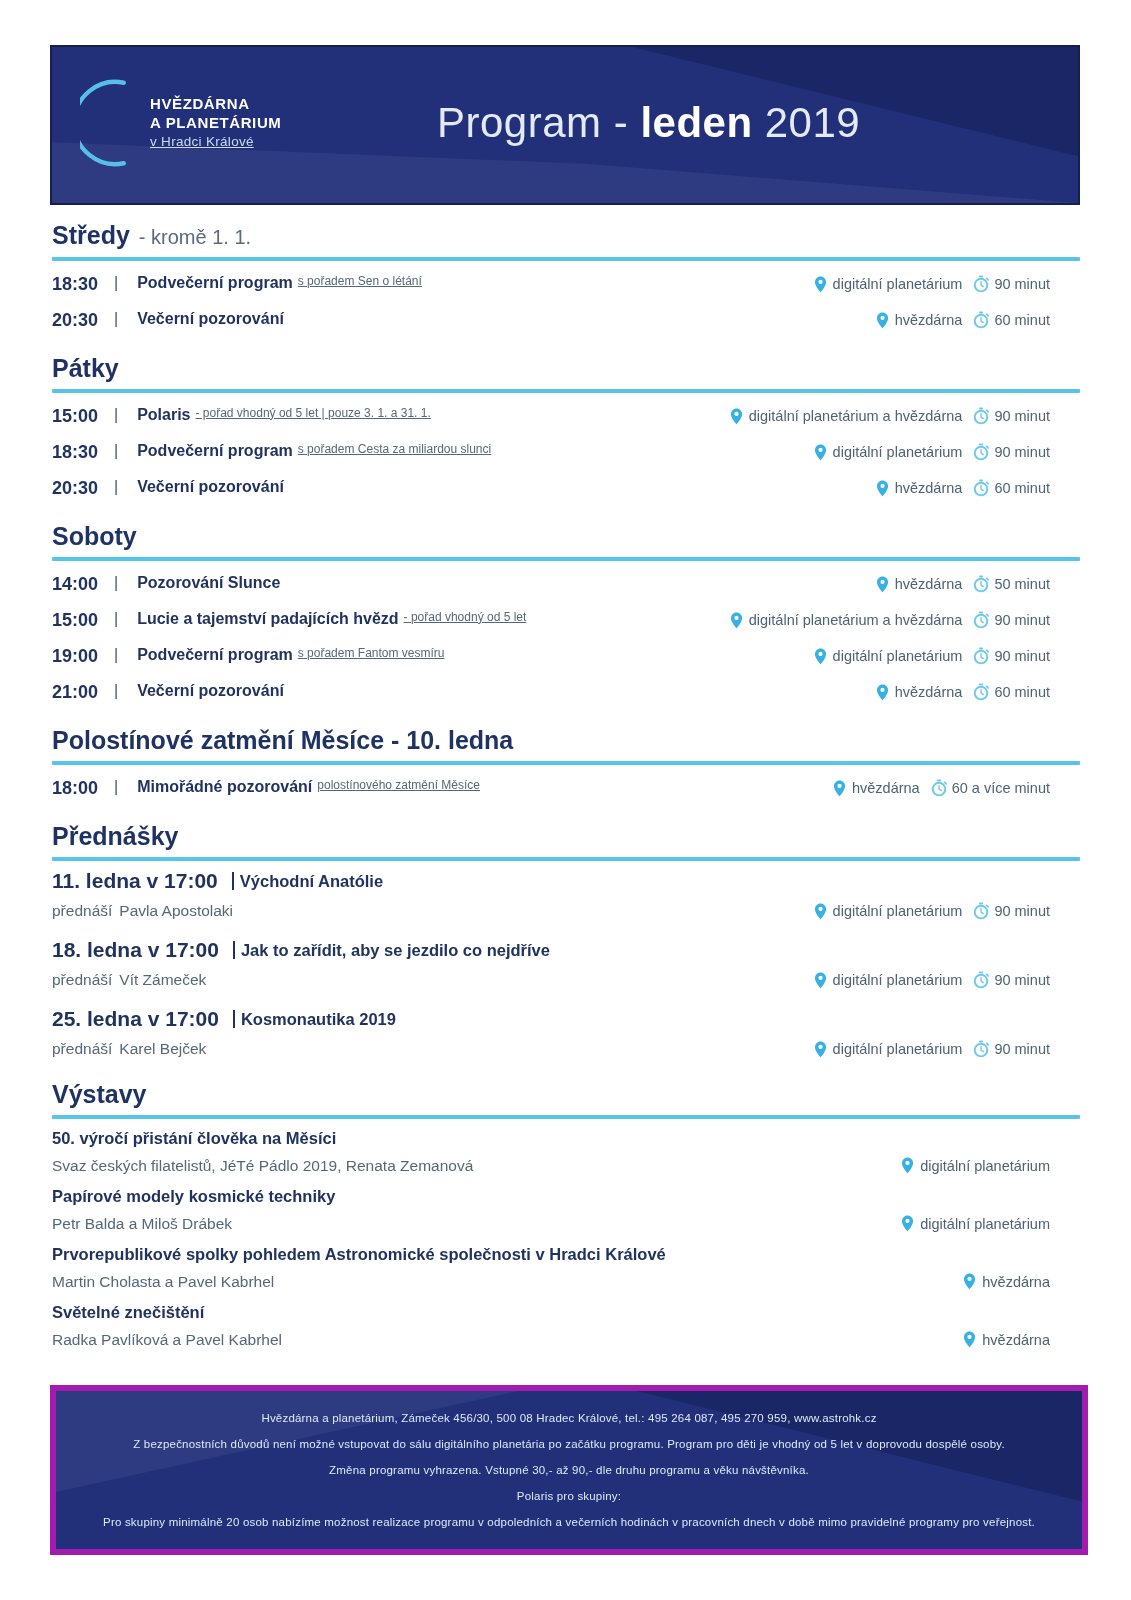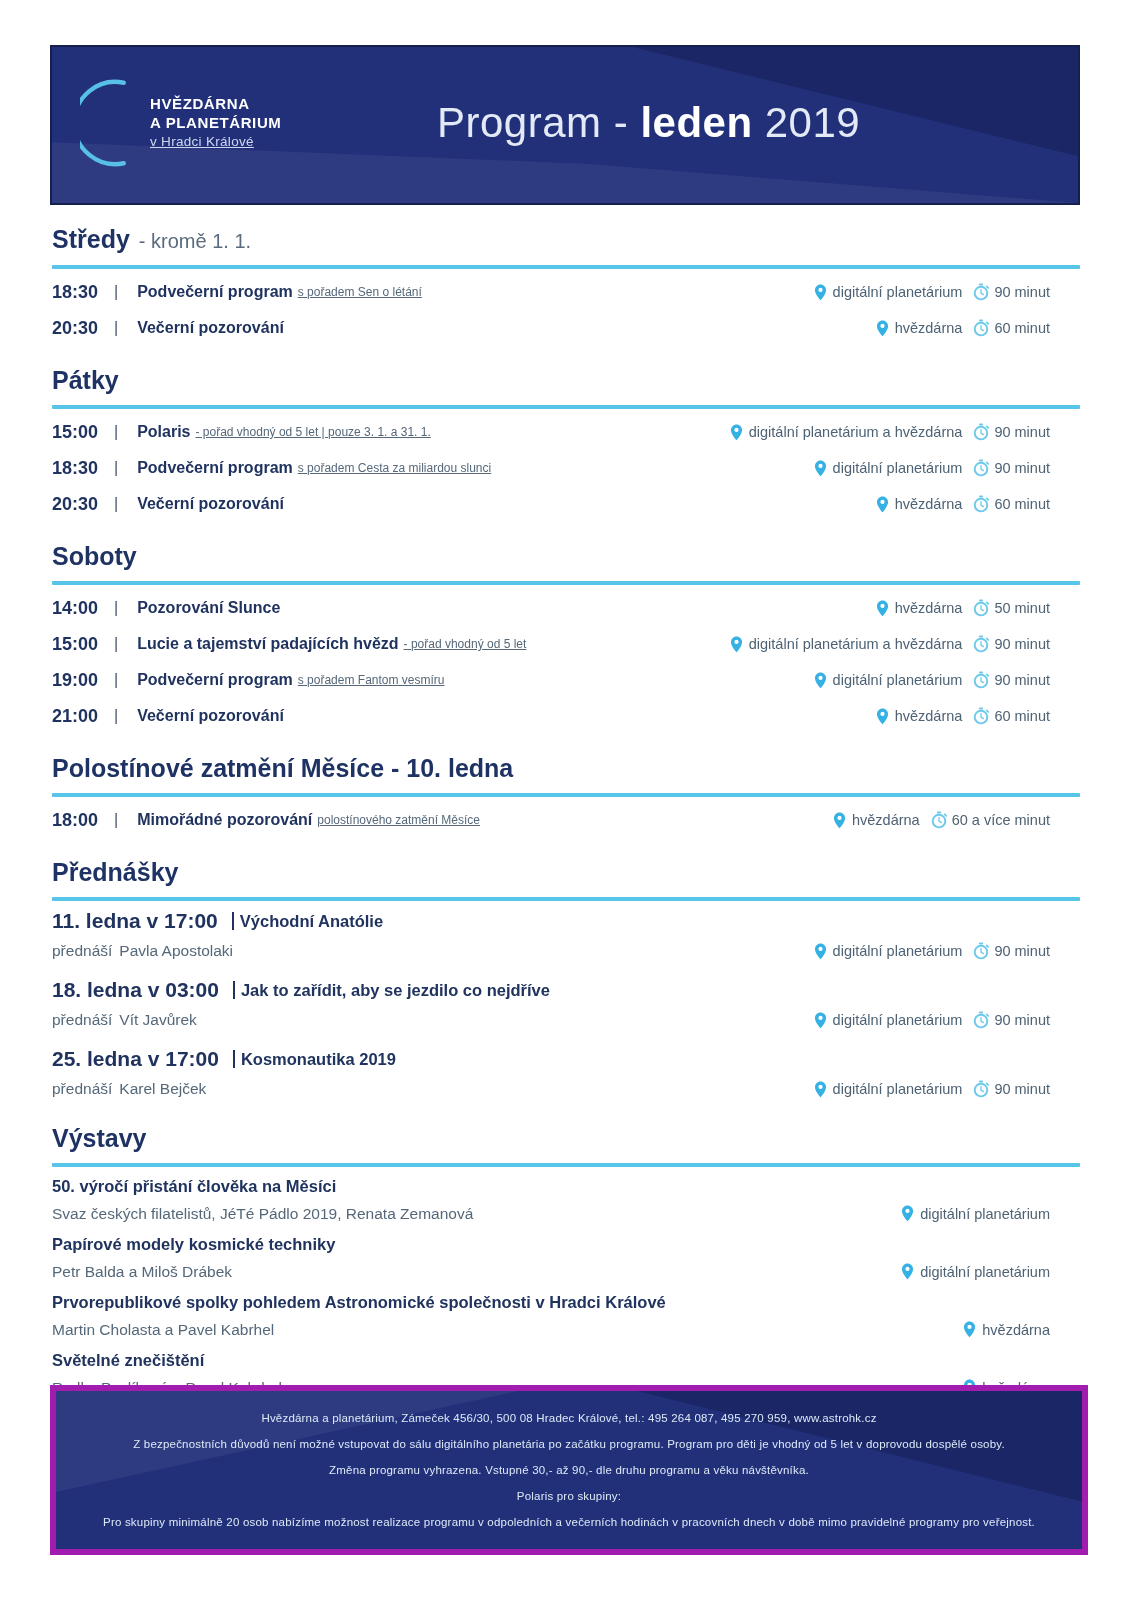--- a/index.html
+++ b/index.html
@@ -22,28 +22,28 @@
   .logo-l1,.logo-l2{font-size:15px;font-weight:bold;color:#ffffff;letter-spacing:.6px;}
   .logo-l3{font-size:13.5px;color:#cdd8ef;letter-spacing:.3px;margin-top:2px;text-decoration:underline;}
   .header-title{
     position:absolute;left:385px;top:50%;transform:translateY(-54%);
     font-size:42px;color:#e3eaf6;letter-spacing:.5px;white-space:nowrap;
   }
   .header-title .month{font-weight:bold;color:#ffffff;}
   
   .content{position:absolute;top:205px;left:52px;width:1028px;}
   .section{margin-top:16px;}
-  .sec-head{margin:0;line-height:36px;white-space:nowrap;}
+  .sec-head{margin:0;line-height:28px;white-space:nowrap;}
   .sec-title{font-size:25px;font-weight:bold;color:#1e3263;}
   .sec-sub{font-size:20px;font-weight:normal;color:#5a6b7e;margin-left:9px;}
   .sec-rule{margin-top:6px;height:4px;background:#56c5e9;border-radius:1px;}
   .rows{padding-top:5px;}
   
   .ev-row{display:flex;justify-content:space-between;align-items:center;height:36px;}
-  .ev-left{display:flex;align-items:center;white-space:nowrap;}
+  .ev-left{display:flex;align-items:flex-start;white-space:nowrap;}
   .ev-time{width:62px;font-size:18px;font-weight:bold;color:#20335f;}
   .ev-sep{color:#44546b;font-size:16px;margin:0 19px 0 0;}
   .ev-title{font-size:16px;font-weight:bold;color:#20335f;}
   .ev-desc{font-size:12px;color:#556879;margin-left:5px;text-decoration:underline;}
   .info{display:flex;align-items:center;white-space:nowrap;padding-right:30px;}
   .icon-pin{width:13px;height:17px;margin-right:6px;flex:none;}
   .icon-clock{width:18px;height:18px;margin:0 4px 0 10px;flex:none;}
   .info .loc,.info .dur{font-size:14.5px;color:#4e6274;}
   
   .lec-row{margin-bottom:9px;}
@@ -383,27 +383,27 @@
           <circle cx="12" cy="13.4" r="8.4" fill="none" stroke="#6ec9ea" stroke-width="2.6"></circle>
           <path d="M12 8.8v4.6l3.2 2.1" fill="none" stroke="#6ec9ea" stroke-width="1.8" stroke-linecap="round"></path>
         </svg>
         <span class="dur">90 minut</span>
       </span>
     </div>
   </div>
 
   <div class="lec-row">
     <div class="lec-line1">
-      <span class="lec-date">18. ledna v 03:00</span>
+      <span class="lec-date">18. ledna v 17:00</span>
       <span class="lec-bar"></span>
       <span class="lec-title">Jak to zařídit, aby se jezdilo co nejdříve</span>
     </div>
     <div class="lec-line2">
       <span class="lec-speaker">
-        <span>přednáší</span><span class="sp-name">Vít Javůrek</span>
+        <span>přednáší</span><span class="sp-name">Vít Zámeček</span>
       </span>
       <span class="info">
         <svg class="icon-pin" viewBox="0 0 24 32">
           <path fill="#35b1e4" d="M12 1C6.2 1 1.5 5.7 1.5 11.5 1.5 19.5 12 31 12 31s10.5-11.5 10.5-19.5C22.5 5.7 17.8 1 12 1z"></path>
           <circle cx="12" cy="11.2" r="4" fill="#ffffff"></circle>
         </svg>
         <span class="loc">digitální planetárium</span>
         <svg class="icon-clock" viewBox="0 0 24 24">
           <rect x="9.2" y="0.6" width="5.6" height="2.6" rx="1.2" fill="#6ec9ea"></rect>
           <line x1="19.6" y1="4.6" x2="21.6" y2="6.6" stroke="#6ec9ea" stroke-width="2.2" stroke-linecap="round"></line>

